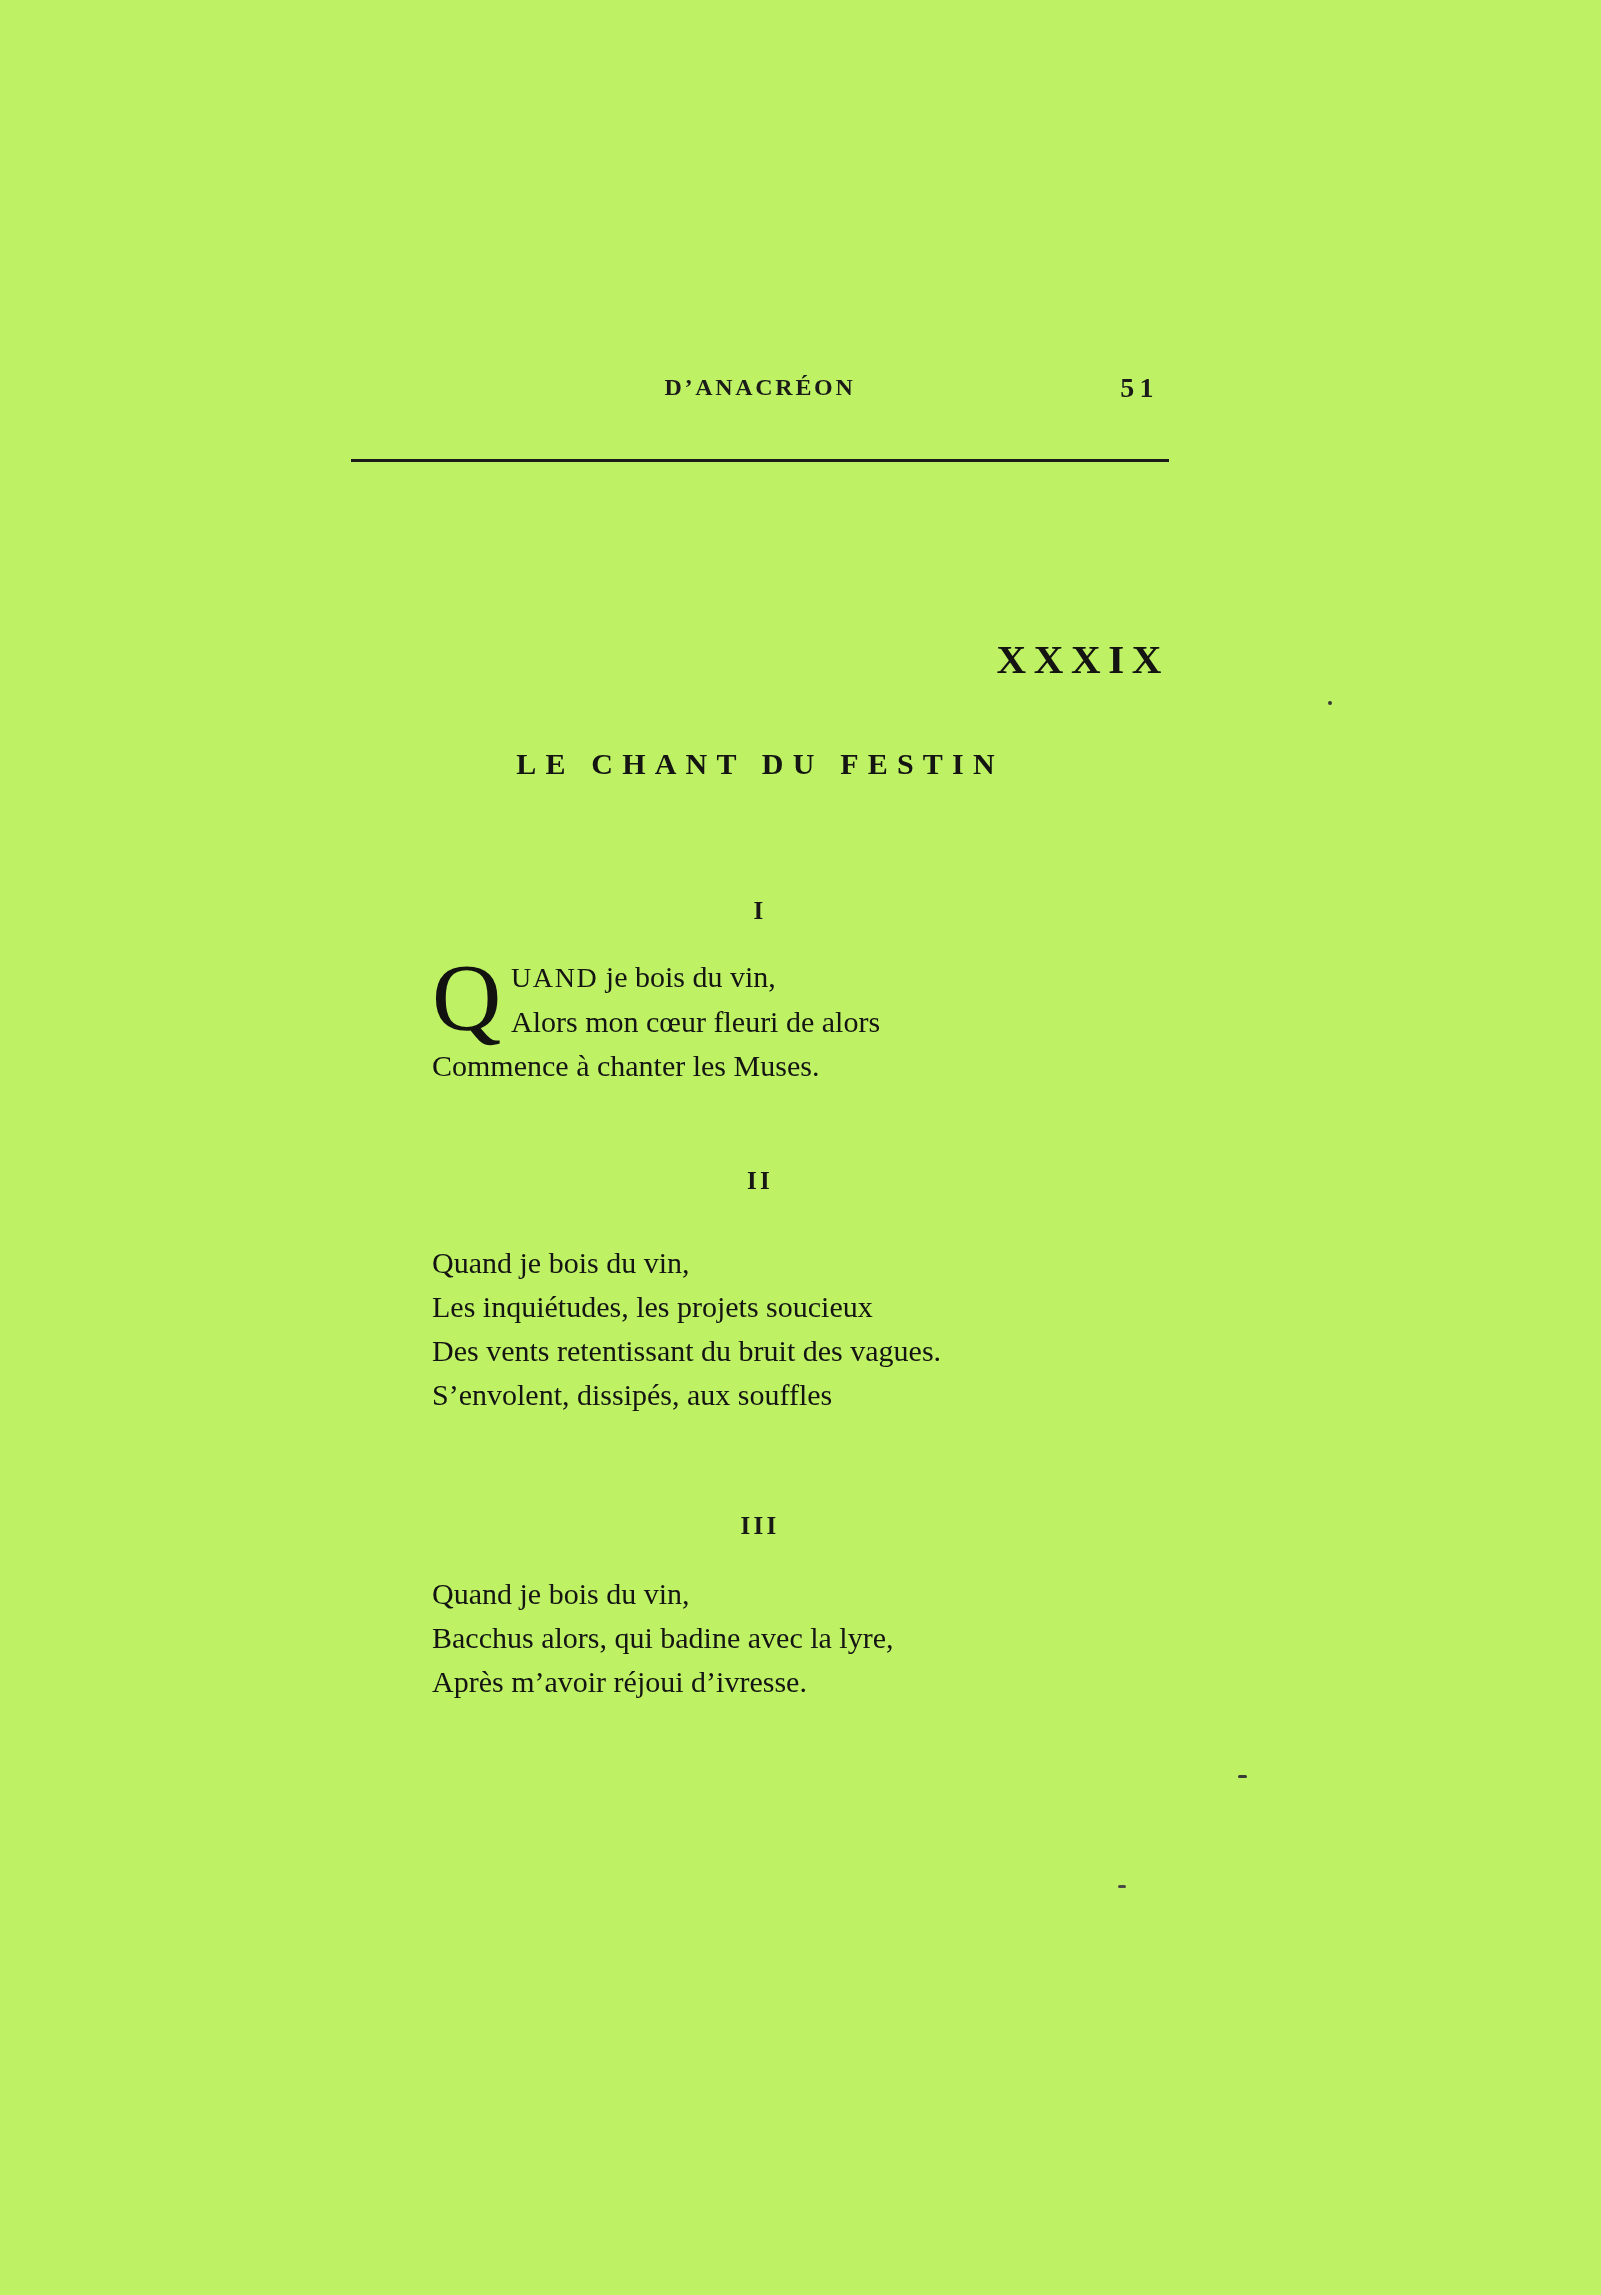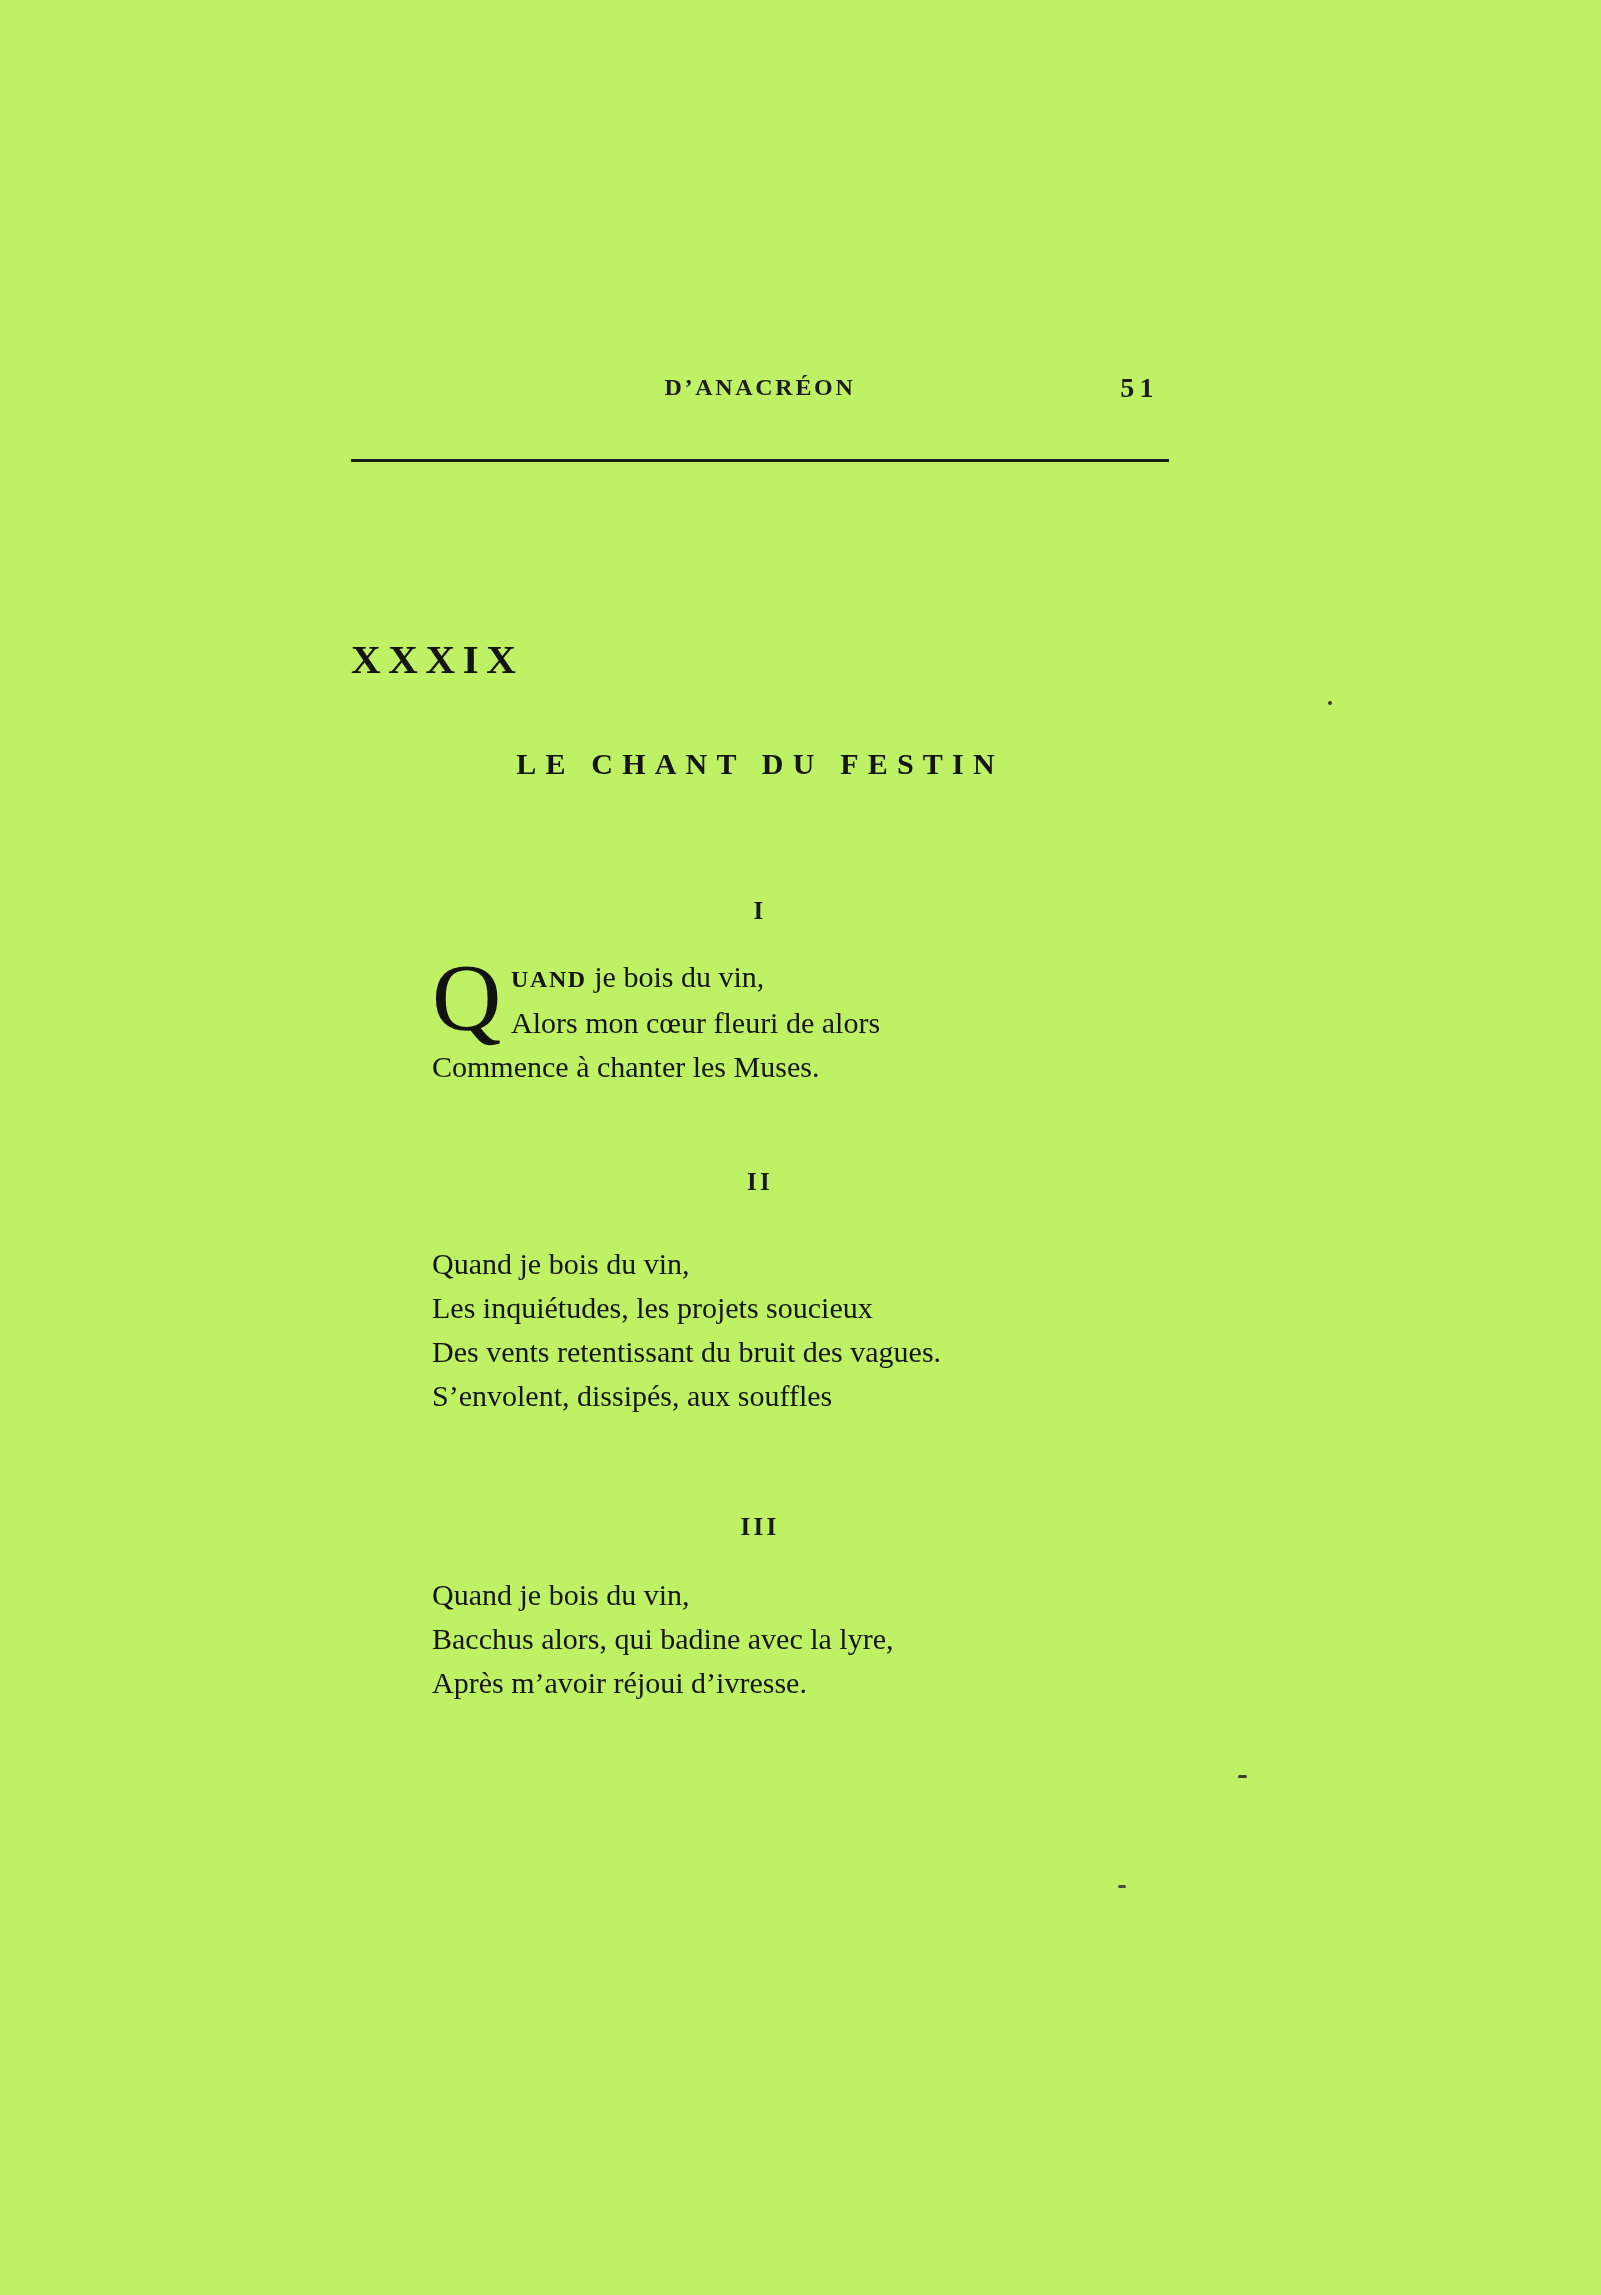--- a/index.html
+++ b/index.html
@@ -55,21 +55,21 @@
   .header-rule {
     margin-top: 51px;
     border: 0;
     border-top: 3.8px solid #1c1c1a;
     height: 0;
   }
 
   
   .chapter-number {
     margin-top: 173px;
-    text-align: left;
+    text-align: right;
     font-size: 41px;
     font-weight: 600;
     letter-spacing: 7.6px;
     color: #141412;
   }
   .chapter-title {
     margin-top: 64px;
     text-align: center;
     font-size: 30px;
     font-weight: 600;
@@ -103,23 +103,23 @@
 
   .dropcap {
     float: left;
     font-size: 96px;
     line-height: 81px;
     margin: 2.2px 9.7px 0 0;
     font-weight: 400;
     color: #121210;
   }
   .smallcaps {
-    font-size: 24px;
+    font-size: 28px;
     letter-spacing: 1.6px;
-    font-weight: 700;
+    font-weight: 400;
   }
 
   
   .speck {
     position: absolute;
     background: #3a3a36;
     border-radius: 50%;
   }
   .speck-dot {
     left: 1328px;

